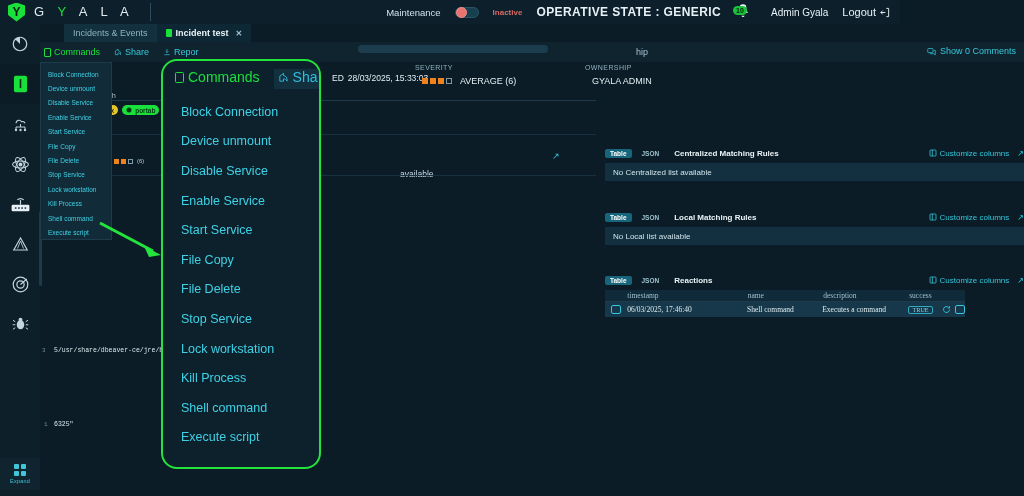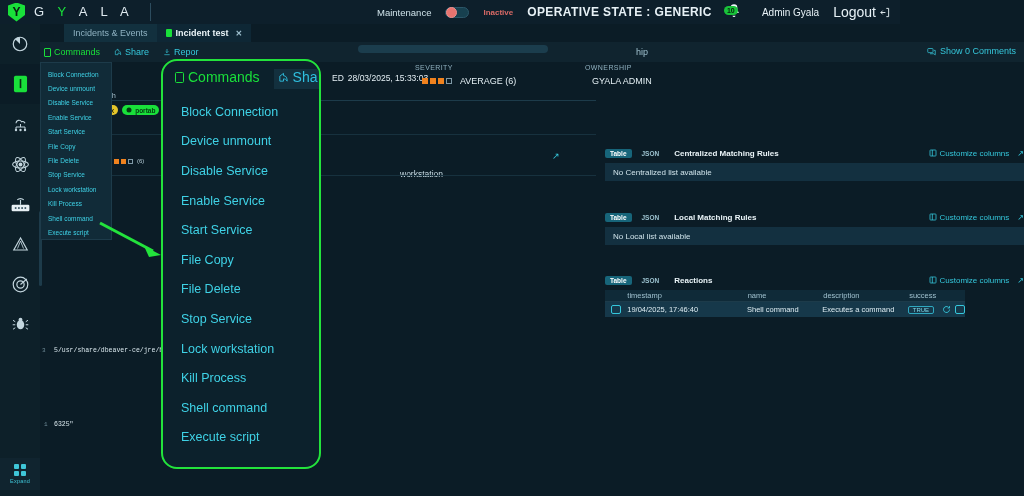--- a/index.html
+++ b/index.html
@@ -46,21 +46,21 @@
   }
   .inactive-txt{ font-size:8px; color:#d96a66; font-weight:bold; }
   .opstate{ font-size:12px; color:#e7f1f6; letter-spacing:.4px; font-weight:bold; }
   .bell-wrap{ position:relative; width:22px; height:18px; }
   .bell-badge{
     position:absolute;left:-2px;top:3px;background:#19c23a;color:#06240d;
     font-size:7px;font-weight:bold;border-radius:7px;padding:1px 3px;z-index:2;
     line-height:1;
   }
   .admin-name{ font-size:10px;color:#e7f1f6; }
-  .logout{ font-size:14px;color:#e7f1f6;display:flex;align-items:center;gap:3px; }
+  .logout{ font-size:11px;color:#e7f1f6;display:flex;align-items:center;gap:3px; }
 
   
   #tabrow{
     position:absolute;left:12px;top:24px;width:1024px;height:18px;
     background:#0b1c26;
     margin-left:12px;
   }
   #tabrow .tabs{ position:absolute; left:40px; top:0; display:flex; height:18px; }
   .tab{
     height:18px;display:flex;align-items:center;gap:4px;padding:0 9px;
@@ -162,21 +162,21 @@
   .rpanel .title{ font-size:8px;font-weight:bold;color:#eaf4f8;margin-left:5px; }
   .rpanel .hdr-right{
     margin-left:auto;display:flex;align-items:center;gap:8px;
     font-size:8px;color:#35c7db;
   }
   .rbody{
     background:#133040;height:18px;display:flex;align-items:center;
     padding-left:8px;font-size:8px;color:#cfe3ea;margin-top:3px;
   }
   
-  .rtable{ margin-top:3px;width:360px;font-size:7.5px; }
+  .rtable{ margin-top:3px;width:360px;font-size:7.5px;font-family:Liberation Serif, serif; }
   .rtable .thead{
     display:flex;align-items:center;height:12px;background:#0f2a38;color:#9fc0ce;
     border-bottom:1px solid #1d3b4a;
   }
   .rtable .trow{
     display:flex;align-items:center;height:15px;background:#16384a;color:#dcebf1;
   }
   .c0{ width:26px;display:flex;align-items:center;justify-content:center; }
   .c1{ width:140px; }
   .c2{ width:88px; }
@@ -393,21 +393,21 @@
       </div>
     </div>
     <div class="meta" style="left:545px;">
       <div class="lbl">OWNERSHIP</div>
       <div class="val">GYALA ADMIN</div>
     </div>
   </div>
 
   <div id="panel-left">
     <div class="subrow" style="top:0;"></div>
-    <div class="conn-text">workstation</div>
+    <div class="conn-text">available</div>
     <div class="subrow" style="top:74px;border-bottom:1px solid #17313e;height:1px;"></div>
     <span class="expand-corner" style="left:512px;top:50px;">↗</span>
 
     <div class="scroll-thumb" style="top:110px;height:75px;"></div>
     <div class="yellow-bar" style="top:103px;height:16px;"></div>
 
     <span class="gutter-num" style="left:4px;top:107px;">1</span>
     <span class="code-line" style="left:14px;top:107px;">6325",</span>
 
     <span class="gutter-num" style="left:2px;top:246px;">3</span>
@@ -499,21 +499,21 @@
           <span class="c1">timestamp</span>
           <span class="c2">name</span>
           <span class="c3">description</span>
           <span class="c4">success</span>
           <span class="c5"></span>
         </div>
         <div class="trow">
           <span class="c0">
               <span class="sq-ico"></span>
             </span>
-          <span class="c1">19/04/2025, 17:46:40</span>
+          <span class="c1">06/03/2025, 17:46:40</span>
           <span class="c2">Shell command</span>
           <span class="c3">Executes a command</span>
           <span class="c4"><span class="true-chip">TRUE</span></span>
           <span class="c5">
             <svg width="9" height="9" viewBox="0 0 24 24">
                 <path d="M20 12a8 8 0 1 1-2.4-5.7M20 3v5h-5" fill="none" stroke="#35c7db" stroke-width="2.4"></path>
               </svg>
             <span class="sq-ico"></span>
           </span>
         </div>

